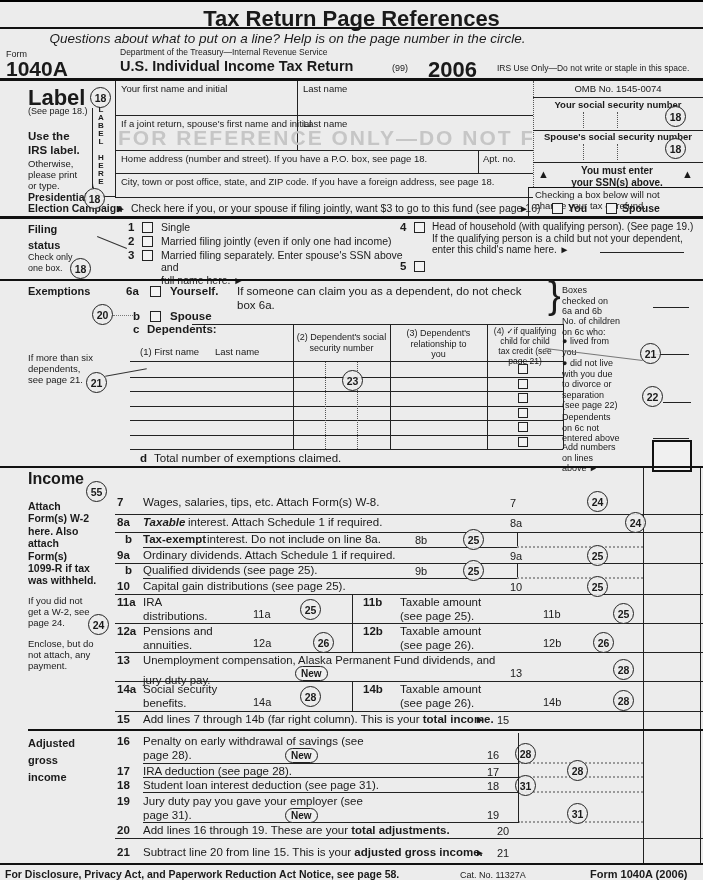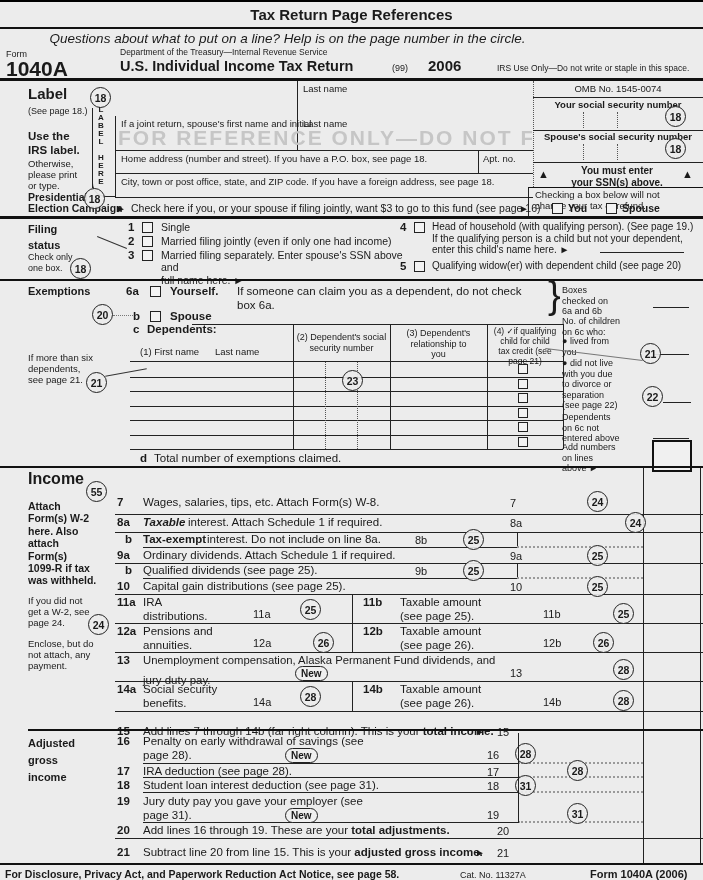--- a/index.html
+++ b/index.html
@@ -6,21 +6,21 @@
   .page{position:relative;width:703px;height:880px;background:#ececec;color:#1a1a1a;
         font-family:"Liberation Sans",sans-serif;overflow:hidden;box-sizing:border-box;
         border-top:2px solid #000;}
   .abs{position:absolute;}
   .pre{white-space:pre-line;line-height:1.18;}
   .b{font-weight:700;}
   .i{font-style:italic;}
   .ctr{text-align:center;}
   .fs8{font-size:8.5px;}.fs9{font-size:9px;}.fs95{font-size:9.5px;}.fs10{font-size:10px;}
   .fs105{font-size:10.5px;}.fs11{font-size:11px;}.fs115{font-size:11.5px;}.fs13{font-size:13.5px;}
-  .fs15{font-size:11px;}.fs17{font-size:15px;}.fs21{font-size:21px;}
+  .fs15{font-size:11px;}.fs17{font-size:22px;}.fs21{font-size:21px;}
   .hl{background:#111;}
   .vl{border-left:1.3px solid #222;}
   .vld{border-left:1px dotted #555;}
   .circ{width:21px;height:21px;border:1.4px solid #222;border-radius:50%;
         display:flex;align-items:center;justify-content:center;
         font-size:10.5px;font-weight:700;background:rgba(236,236,236,.92);box-sizing:border-box;}
   .cb{width:11px;height:11px;border:1.3px solid #222;display:inline-block;background:#f3f3f3;box-sizing:border-box;}
   .lnum{font-weight:700;font-size:11.5px;}
   .refn{font-size:11px;}
   .lead{border-bottom:2px dotted #9a9a9a;height:0;}
@@ -63,20 +63,23 @@
 E
 L
 
 H
 E
 R
 E</div>
   <div class="abs" style="left:92px;top:106px;width:22px;height:80px;border-left:1.4px solid #222;"></div>
   <div class="abs" style="left:92px;top:176px;width:22px;height:18px;border-left:1.4px solid #222;border-bottom:1.4px solid #222;border-bottom-left-radius:14px;"></div>
 
+  <div class="abs fieldbox" style="left:115px;top:79px;width:418px;height:35px;border-left:1.4px solid #222;border-bottom:1px solid #222;">
+    <span class="abs fs95" style="left:5px;top:2px;">Your first name and initial</span>
+  </div>
   <div class="abs vl" style="left:297px;top:79px;height:70px;"></div>
   <div class="abs fs95" style="left:303px;top:81px;">Last name</div>
 
   <div class="abs fieldbox" style="left:115px;top:114px;width:418px;height:35px;border-left:1.4px solid #222;border-bottom:1px solid #222;">
     <span class="abs fs95" style="left:5px;top:2px;">If a joint return, spouse's first name and initial</span>
   </div>
   <div class="abs fs95" style="left:303px;top:116px;">Last name</div>
   <div class="abs wmark" style="left:118px;top:124px;width:414px;overflow:hidden;">FOR REFERENCE ONLY—DO NOT FILE</div>
 
   <div class="abs fieldbox" style="left:115px;top:149px;width:418px;height:23px;border-left:1.4px solid #222;border-bottom:1px solid #222;">
@@ -148,21 +151,20 @@
 
   <span class="abs lnum" style="left:400px;top:219px;">4</span>
   <span class="abs cb" style="left:414px;top:220px;"></span>
   <span class="abs pre fs10" style="left:432px;top:219px;width:268px;line-height:11.5px;">Head of household (with qualifying person). (See page 19.)
 If the qualifying person is a child but not your dependent,
 enter this child's name here. ►</span>
   <div class="abs ansline" style="left:600px;top:250px;width:84px;"></div>
 
   <span class="abs lnum" style="left:400px;top:258px;">5</span>
   <span class="abs cb" style="left:414px;top:259px;"></span>
-  <span class="abs fs10" style="left:432px;top:258px;">Qualifying widow(er) with dependent child (see page 20)</span>
   <div class="abs hl" style="left:0;top:277px;width:703px;height:2px;"></div>
 
   <div class="abs b fs15" style="left:28px;top:283px;">Exemptions</div>
   <div class="abs circ" style="left:92px;top:302px;">20</div>
   <div class="abs" style="left:113px;top:313px;width:20px;border-top:1.6px dotted #777;"></div>
 
   <span class="abs lnum" style="left:126px;top:283px;">6a</span>
   <span class="abs cb" style="left:150px;top:284px;"></span>
   <span class="abs b fs115" style="left:170px;top:283px;">Yourself.</span>
   <span class="abs pre fs115" style="left:237px;top:283px;width:320px;">If someone can claim you as a dependent, do not check
@@ -376,21 +378,21 @@
     <div class="abs circ" style="left:185px;top:5px;">28</div>
     <div class="abs vl" style="left:237px;top:0;height:30px;"></div>
     <span class="abs lnum" style="left:248px;top:2px;">14b</span>
     <span class="abs pre fs115" style="left:285px;top:2px;">Taxable amount
 (see page 26).</span>
     <span class="abs refn" style="left:428px;top:15px;">14b</span>
     <div class="abs circ" style="left:498px;top:9px;">28</div>
     <div class="abs" style="left:528px;top:0;width:60px;height:100%;"></div>
   </div>
 
-  <div class="abs" style="left:115px;top:709px;width:588px;height:18px;margin-top:12px;">
+  <div class="abs" style="left:115px;top:709px;width:588px;height:18px;">
     <span class="abs lnum" style="left:2px;top:2px;">15</span>
     <span class="abs fs115" style="left:28px;top:2px;"><span>Add lines 7 through 14b (far right column). This is your </span><span class="b">total income.</span></span>
     <span class="abs fs10 b" style="left:360px;top:3px;">►</span>
     <span class="abs refn" style="left:382px;top:3px;">15</span>
     <div class="abs" style="left:528px;top:0;width:60px;height:100%;"></div>
   </div>
   <div class="abs hl" style="left:28px;top:727px;width:675px;height:2px;"></div>
 
   <div class="abs b pre fs15" style="left:28px;top:733px;line-height:17px;">Adjusted
 gross

